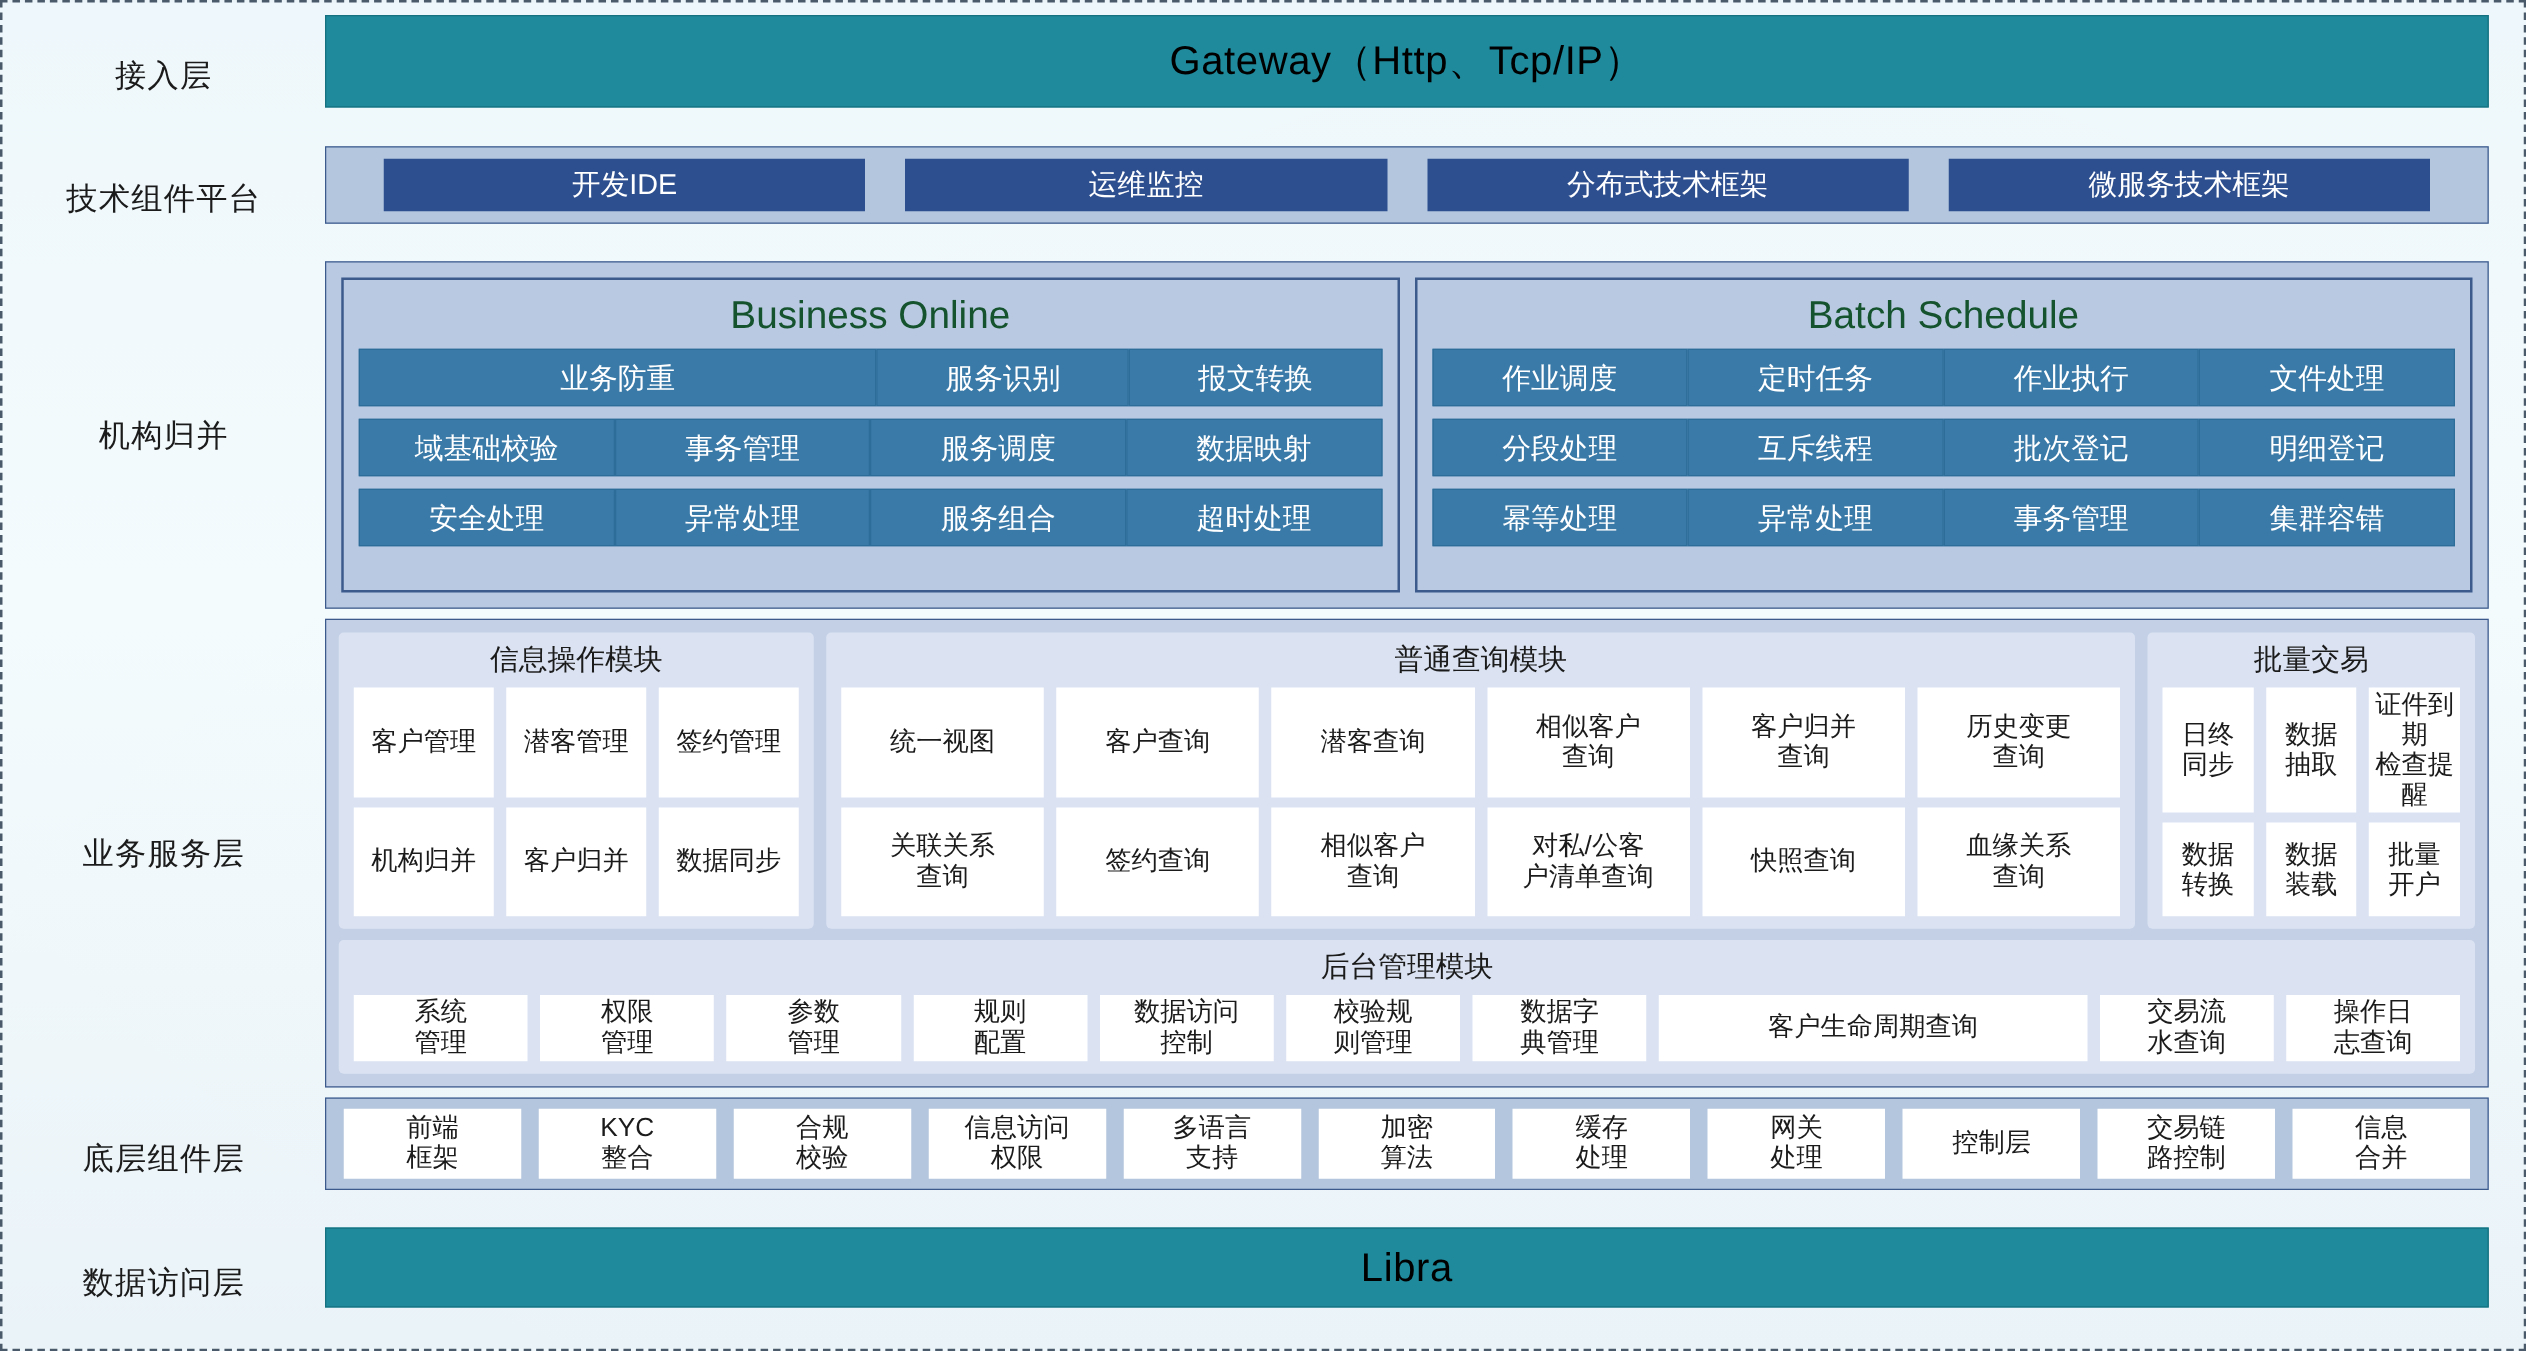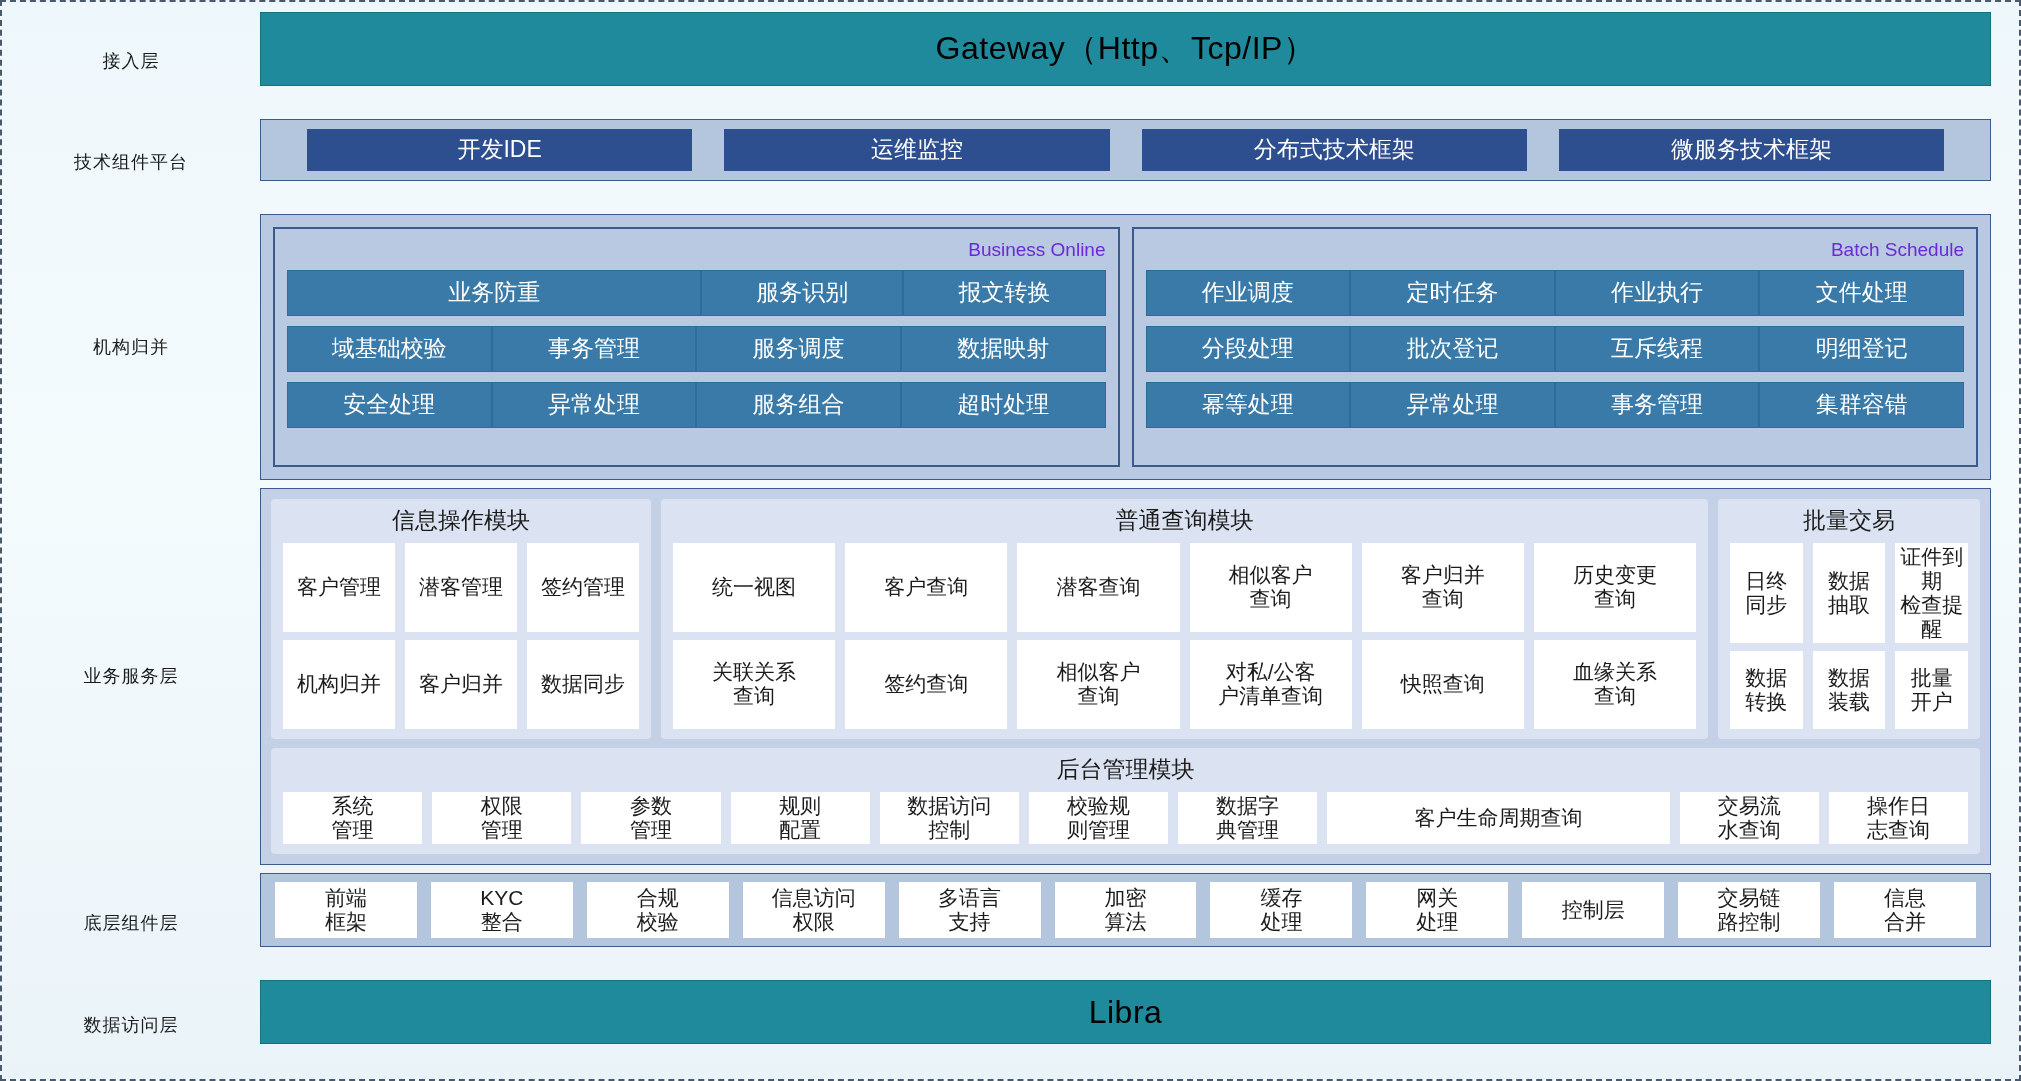--- a/index.html
+++ b/index.html
@@ -21,21 +21,21 @@
   .grid{
     display:grid;
     grid-template-columns:258px 1fr;
     row-gap:8px;
     padding:10px 28px 10px 0;
     box-sizing:border-box;
     height:100%;
   }
   .layer-label{
     display:flex;align-items:center;justify-content:center;
-    font-size:18px;color:#1b1b1b;letter-spacing:1px;
+    font-size:25px;color:#1b1b1b;letter-spacing:1px;
     font-family:Liberation Mono, monospace;
   }
   .layer-body{display:flex;align-items:stretch;}
 
   
   .teal-bar{
     flex:1;display:flex;align-items:center;justify-content:center;
     background:#1f8a9c;border:1px solid #15707f;
     color:#000000;font-size:32px;letter-spacing:.5px;
   }
@@ -58,21 +58,21 @@
   .app-band{
     flex:1;background:#b9c9e2;border:1px solid #3c5b8c;
     display:flex;gap:12px;padding:12px;box-sizing:border-box;
   }
   .fw-group{
     flex:1;background:#b9c9e2;border:2px solid #3c5b8c;
     padding:8px 12px 12px 12px;box-sizing:border-box;
     display:flex;flex-direction:column;
   }
   .fw-title{
-    text-align:right;font-size:19px;color:#6d28d9;margin:2px 0 9px 0;
+    text-align:center;font-size:31px;color:#14532d;margin:2px 0 9px 0;
   }
   .fw-rows{display:flex;flex-direction:column;gap:10px;}
   .fw-row{display:flex;}
   .fw-cell{
     flex:1;height:44px;background:#3a7aa8;border:1px solid #2c6d99;
     display:flex;align-items:center;justify-content:center;
     color:#ffffff;font-size:23px;white-space:nowrap;
   }
   .fw-cell.span2{flex:2.06;}
 
@@ -166,22 +166,22 @@
             <div class="fw-title">Batch Schedule</div>
             <div class="fw-rows">
               <div class="fw-row">
                 <div class="fw-cell">作业调度</div>
                 <div class="fw-cell">定时任务</div>
                 <div class="fw-cell">作业执行</div>
                 <div class="fw-cell">文件处理</div>
               </div>
               <div class="fw-row">
                 <div class="fw-cell">分段处理</div>
+                <div class="fw-cell">互斥线程</div>
                 <div class="fw-cell">批次登记</div>
-                <div class="fw-cell">互斥线程</div>
                 <div class="fw-cell">明细登记</div>
               </div>
               <div class="fw-row">
                 <div class="fw-cell">幂等处理</div>
                 <div class="fw-cell">异常处理</div>
                 <div class="fw-cell">事务管理</div>
                 <div class="fw-cell">集群容错</div>
               </div>
             </div>
           </div>

